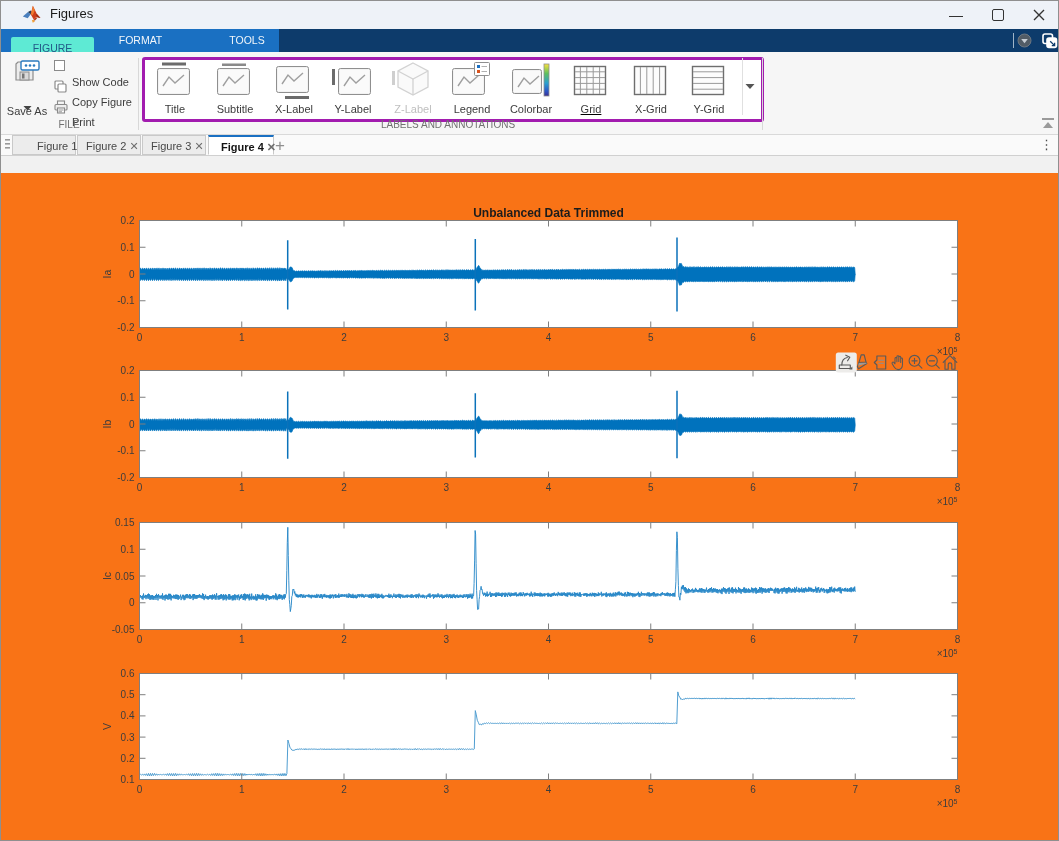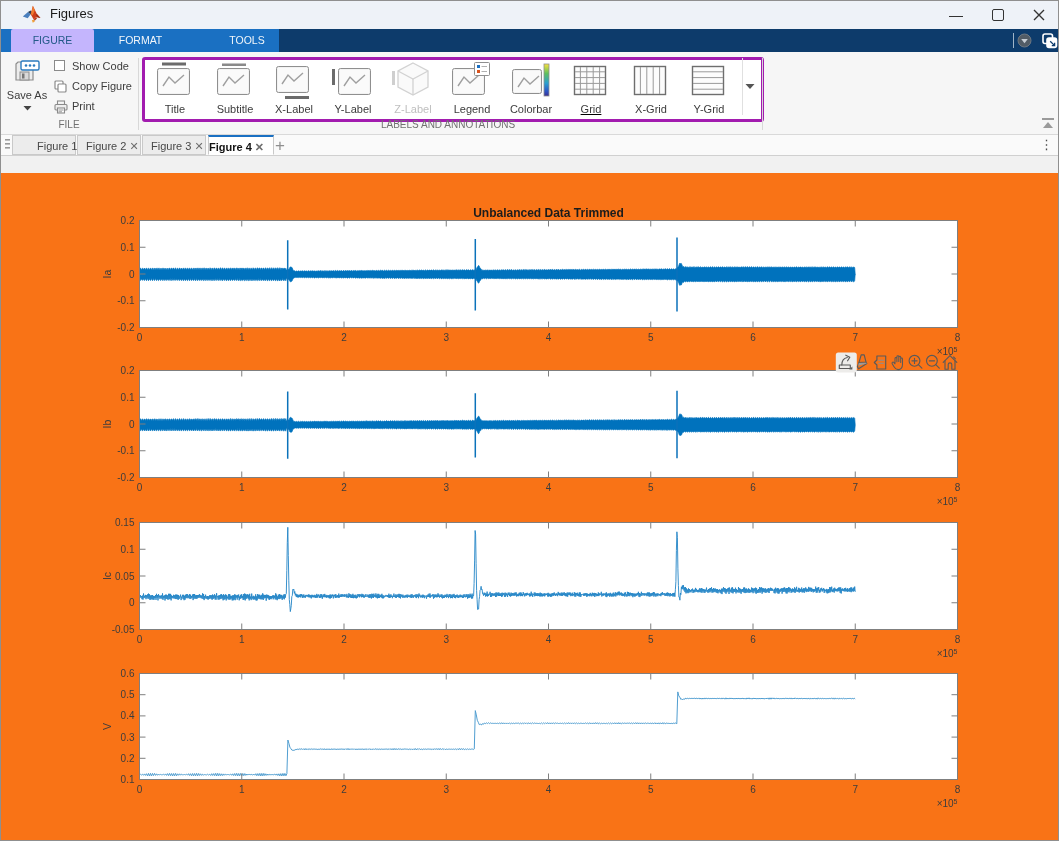--- a/index.html
+++ b/index.html
@@ -11,32 +11,32 @@
   .ticon{position:absolute;left:21px;top:4px;width:19px;height:19px;}
   .ttext{position:absolute;left:49px;top:5px;font-size:13px;color:#1b1b1b;}
   .winbtn{position:absolute;top:0;width:14px;height:28px;}
   .btn-min{left:948px;top:15px;width:14px;height:1.4px;background:#333;}
   .btn-max{left:991px;top:8px;width:10px;height:10px;border:1.4px solid #333;border-radius:2px;}
   .btn-close{left:1030px;top:6px;width:16px;height:16px;}
   
   .tabrow{position:absolute;left:0;top:28px;width:100%;height:23px;background:#0d3b6b;}
   .tabrow .lightblue{position:absolute;left:0;top:0;width:278px;height:23px;background:#1a70c2;}
   .rtab{position:absolute;top:0;height:23px;line-height:23px;text-align:center;font-size:10.5px;color:#f2f6fa;}
-  .rtab.active{background:#c4b5fd;color:#235a88;border-radius:2px 2px 0 0;}
+  .rtab.active{background:#5eead4;color:#235a88;border-radius:2px 2px 0 0;margin-top:8px;}
   
   .toolbar{position:absolute;left:0;top:51px;width:100%;height:83px;background:#f6f6f6;
     border-bottom:1px solid #d9d9d9;box-sizing:border-box;}
   .tsep{position:absolute;top:6px;height:72px;width:1px;background:#d8d8d8;}
   .seclabel{position:absolute;top:67px;font-size:10px;color:#717171;width:200px;text-align:center;}
   .gallery{position:absolute;left:141px;top:5px;width:616px;height:59px;background:#fff;
     border:3px solid #a21caf;border-radius:3px;}
   .gitem{position:absolute;top:1px;width:52px;text-align:center;}
   .gitem .glabel{font-size:11px;color:#3c3c3c;margin-top:2px;}
   .gitem.disabled .glabel{color:#bfbfbf;}
-  .smalltext{font-size:11px;color:#3c3c3c;}
+  .smalltext{font-size:11px;color:#3c3c3c;margin-top:16px;}
   
   .figtabs{position:absolute;left:0;top:134px;width:100%;height:21px;background:#fafafa;
     border-bottom:1px solid #d0d0d0;box-sizing:border-box;}
   .ftab{position:absolute;top:0px;height:20px;line-height:20px;font-size:11px;color:#484848;white-space:nowrap;
     background:#ececec;border:1px solid #c9c9c9;box-sizing:border-box;text-align:left;padding-left:8px;}
   .ftab.active{background:#fff;color:#141414;font-weight:bold;border-top:2px solid #1a70c2;border-bottom:1px solid #fff;}
   .fx{color:#6e6e6e;font-size:11px;}
   
   .figarea{position:absolute;left:0;top:172px;width:1057px;height:684px;background:#f97316;}
 </style>
@@ -243,21 +243,21 @@
 
   <div class="figtabs">
     <svg style="position:absolute;left:3px;top:3px;" width="8" height="14" viewBox="0 0 8 14">
       <rect x="1" y="1" width="5" height="1.6" fill="#9a9a9a"></rect>
         <rect x="1" y="5" width="5" height="1.6" fill="#9a9a9a"></rect>
         <rect x="1" y="9" width="5" height="1.6" fill="#9a9a9a"></rect>
     </svg>
     <div class="ftab" style="left:11px;width:64px;padding-left:24px;">Figure 1 <span class="fx">✕</span></div>
     <div class="ftab" style="left:76px;width:64px;">Figure 2 <span class="fx">✕</span></div>
     <div class="ftab" style="left:141px;width:64px;">Figure 3 <span class="fx">✕</span></div>
-    <div class="ftab active" style="left:207px;width:66px;padding-left:0;">Figure 4 <span class="fx">✕</span></div>
+    <div class="ftab active" style="left:207px;width:66px;padding-left:12px;">Figure 4 <span class="fx">✕</span></div>
     <div style="position:absolute;left:274px;top:1px;font-size:17px;font-weight:300;color:#8f8f8f;">+</div>
     <div style="position:absolute;left:1039px;top:2px;font-size:13px;color:#4a4a4a;">⋮</div>
   </div>
 
   <div class="figarea">
   <svg width="1057" height="684" viewBox="0 155 1057 684" style="position:absolute;left:0;top:0;">
 <text x="547.5" y="198.5" font-size="12" font-weight="bold" fill="#1c1c1c" text-anchor="middle" font-family="Liberation Sans">Unbalanced Data Trimmed</text>
 <rect x="138.5" y="202.5" width="818.0" height="107.0" fill="#ffffff"></rect>
 <path d="M138.5,252.4 139.0,250.9 139.5,250.1 140.0,250.5 140.5,252.2 141.0,250.9 141.5,250.2 142.0,250.5 142.5,251.8 143.0,250.8 143.5,250.0 144.0,250.6 144.5,251.7 145.0,251.0 145.5,250.2 146.0,250.3 146.5,251.8 147.0,251.4 147.5,250.2 148.0,250.4 148.5,251.4 149.0,251.3 149.5,250.3 150.0,250.3 150.5,251.5 151.0,251.7 151.5,250.2 152.0,250.1 152.5,251.4 153.0,251.7 153.5,250.4 154.0,250.0 154.5,251.0 155.0,251.8 155.5,250.4 156.0,249.9 156.5,250.7 157.0,252.1 157.5,250.6 158.0,249.9 158.5,251.0 159.0,252.2 159.5,250.8 160.0,250.1 160.5,250.8 161.0,252.3 161.5,250.6 162.0,249.9 162.5,250.5 163.0,252.1 163.5,250.8 164.0,250.1 164.5,250.6 165.0,251.9 165.5,250.9 166.0,250.2 166.5,250.5 167.0,251.7 167.6,251.2 168.1,250.0 168.6,250.2 169.1,251.4 169.6,251.3 170.1,250.2 170.6,250.1 171.1,251.3 171.6,251.3 172.1,250.1 172.6,250.1 173.1,251.1 173.6,251.6 174.1,250.2 174.6,249.9 175.1,251.2 175.6,251.7 176.1,250.4 176.6,250.1 177.1,251.2 177.6,252.0 178.1,250.3 178.6,250.0 179.1,250.8 179.6,251.9 180.1,250.5 180.6,250.0 181.1,250.9 181.6,252.1 182.1,250.5 182.6,249.9 183.1,250.5 183.6,252.1 184.1,250.7 184.6,250.1 185.1,250.4 185.6,252.1 186.1,250.9 186.6,250.1 187.1,250.4 187.6,251.8 188.1,250.9 188.6,250.1 189.1,250.4 189.6,251.6 190.1,251.2 190.6,250.1 191.1,250.4 191.6,251.6 192.1,251.4 192.6,250.2 193.1,250.1 193.6,251.2 194.1,251.4 194.6,250.3 195.1,250.0 195.6,251.2 196.1,251.4 196.6,250.2 197.1,249.9 197.6,251.1 198.1,251.8 198.6,250.3 199.1,249.9 199.6,250.9 200.1,251.9 200.6,250.4 201.1,249.9 201.6,250.8 202.1,252.0 202.6,250.3 203.1,249.8 203.6,250.6 204.1,252.3 204.6,250.6 205.1,250.0 205.6,250.4 206.1,252.2 206.6,250.6 207.1,250.1 207.6,250.5 208.1,251.8 208.6,250.8 209.1,249.8 209.6,250.3 210.1,251.9 210.6,250.9 211.1,250.0 211.6,250.3 212.1,251.8 212.6,251.2 213.1,249.9 213.6,250.0 214.1,251.3 214.6,251.3 215.1,250.3 215.6,250.1 216.1,251.2 216.6,251.3 217.1,250.3 217.6,250.2 218.1,251.1 218.6,251.7 219.1,250.1 219.6,249.8 220.1,251.1 220.6,251.9 221.1,250.1 221.6,249.9 222.1,250.9 222.6,251.9 223.1,250.2 223.6,250.0 224.1,250.9 224.7,252.0 225.2,250.6 225.7,249.9 226.2,250.5 226.7,252.2 227.2,250.7 227.7,250.1 228.2,250.4 228.7,252.2 229.2,250.6 229.7,249.9 230.2,250.3 230.7,251.8 231.2,251.0 231.7,250.1 232.2,250.1 232.7,251.8 233.2,250.9 233.7,250.1 234.2,250.3 234.7,251.5 235.2,251.2 235.7,249.9 236.2,250.0 236.7,251.5 237.2,251.3 237.7,250.3 238.2,250.1 238.7,251.4 239.2,251.4 239.7,250.1 240.2,250.0 240.7,251.1 241.2,251.5 241.7,250.1 242.2,250.0 242.7,250.8 243.2,251.8 243.7,250.4 244.2,250.0 244.7,250.7 245.2,252.0 245.7,250.3 246.2,249.8 246.7,250.7 247.2,252.1 247.7,250.4 248.2,249.9 248.7,250.4 249.2,252.2 249.7,250.7 250.2,249.9 250.7,250.4 251.2,252.1 251.7,250.8 252.2,249.8 252.7,250.3 253.2,252.0 253.7,250.9 254.2,249.9 254.7,250.3 255.2,251.8 255.7,251.0 256.2,249.8 256.7,250.0 257.2,251.3 257.7,251.0 258.2,250.0 258.7,249.9 259.2,251.4 259.7,251.2 260.2,250.0 260.7,250.0 261.2,251.2 261.7,251.4 262.2,250.0 262.7,250.0 263.2,251.1 263.7,251.6 264.2,250.2 264.7,249.8 265.2,250.8 265.7,251.9 266.2,250.2 266.7,249.9 267.2,250.6 267.7,251.8 268.2,250.4 268.7,249.7 269.2,250.7 269.7,252.1 270.2,250.4 270.7,249.7 271.2,250.6 271.7,252.1 272.2,250.5 272.7,249.8 273.2,250.5 273.7,251.8 274.2,250.6 274.7,249.8 275.2,250.3 275.7,251.8 276.2,250.6 276.7,249.7 277.2,250.3 277.7,251.6 278.2,250.9 278.7,249.8 279.2,249.9 279.7,251.4 280.2,251.2 280.7,250.1 281.2,250.0 281.8,251.2 282.3,251.1 282.8,250.2 283.3,250.1 283.8,251.0 284.3,251.3 284.8,250.2 285.3,251.7 285.8,252.1 286.3,252.0 286.8,251.8 287.3,251.5 287.8,251.1 288.3,250.8 288.8,249.5 289.3,248.9 289.8,248.9 290.3,249.2 290.8,249.3 291.3,250.1 291.8,251.3 292.3,252.5 292.8,252.7 293.3,252.7 293.8,252.8 294.3,253.4 294.8,253.3 295.3,253.0 295.8,252.9 296.3,253.5 296.8,253.0 297.3,252.8 297.8,253.0 298.3,253.4 298.8,253.1 299.3,253.0 299.8,252.9 300.3,253.2 300.8,253.1 301.3,252.8 301.8,252.9 302.3,253.2 302.8,253.3 303.3,252.9 303.8,252.8 304.3,253.1 304.8,253.3 305.3,253.0 305.8,252.9 306.3,253.2 306.8,253.5 307.3,252.8 307.8,252.7 308.3,253.2 308.8,253.2 309.3,252.9 309.8,252.8 310.3,252.9 310.8,253.3 311.3,252.9 311.8,252.7 312.3,253.0 312.8,253.3 313.3,253.0 313.8,252.9 314.3,252.9 314.8,253.5 315.3,253.0 315.8,252.9 316.3,252.8 316.8,253.6 317.3,252.8 317.8,252.8 318.3,252.9 318.8,253.2 319.3,252.8 319.8,252.6 320.3,252.7 320.8,253.4 321.3,252.9 321.8,252.7 322.3,252.9 322.8,253.2 323.3,253.2 323.8,252.6 324.3,252.7 324.8,253.3 325.3,253.2 325.8,252.8 326.3,252.7 326.8,253.2 327.3,253.2 327.8,252.7 328.3,252.8 328.8,252.9 329.3,253.2 329.8,252.8 330.3,252.6 330.8,253.1 331.3,253.1 331.8,252.9 332.3,252.6 332.8,252.7 333.3,253.4 333.8,252.7 334.3,252.4 334.8,252.7 335.3,253.3 335.8,252.7 336.3,252.4 336.8,252.8 337.3,253.2 337.8,252.7 338.3,252.7 338.8,252.8 339.4,253.1 339.9,252.8 340.4,252.6 340.9,252.8 341.4,253.3 341.9,252.8 342.4,252.6 342.9,252.5 343.4,253.3 343.9,252.8 344.4,252.7 344.9,252.5 345.4,253.1 345.9,252.8 346.4,252.6 346.9,252.7 347.4,252.8 347.9,252.9 348.4,252.7 348.9,252.5 349.4,253.0 349.9,253.0 350.4,252.5 350.9,252.5 351.4,253.0 351.9,253.2 352.4,252.6 352.9,252.5 353.4,252.7 353.9,253.0 354.4,252.5 354.9,252.5 355.4,252.9 355.9,253.2 356.4,252.8 356.9,252.5 357.4,252.7 357.9,253.0 358.4,252.7 358.9,252.4 359.4,252.6 359.9,253.1 360.4,252.5 360.9,252.4 361.4,252.6 361.9,253.1 362.4,252.9 362.9,252.6 363.4,252.6 363.9,253.1 364.4,252.9 364.9,252.5 365.4,252.5 365.9,253.0 366.4,252.8 366.9,252.3 367.4,252.6 367.9,252.8 368.4,252.7 368.9,252.4 369.4,252.4 369.9,252.7 370.4,252.8 370.9,252.4 371.4,252.3 371.9,252.6 372.4,252.7 372.9,252.5 373.4,252.6 373.9,252.8 374.4,253.0 374.9,252.5 375.4,252.4 375.9,252.5 376.4,253.1 376.9,252.5 377.4,252.2 377.9,252.7 378.4,253.0 378.9,252.5 379.4,252.2 379.9,252.4 380.4,253.1 380.9,252.3 381.4,252.3 381.9,252.6 382.4,253.1 382.9,252.6 383.4,252.2 383.9,252.6 384.4,253.0 384.9,252.4 385.4,252.2 385.9,252.5 386.4,253.0 386.9,252.5 387.4,252.2 387.9,252.5 388.4,252.8 388.9,252.8 389.4,252.2 389.9,252.5 390.4,252.9 390.9,252.6 391.4,252.1 391.9,252.5 392.4,252.8 392.9,252.8 393.4,252.2 393.9,252.3 394.4,252.7 394.9,252.8 395.4,252.2 395.9,252.3 396.5,252.6 397.0,252.8 397.5,252.3 398.0,252.2 398.5,252.4 399.0,252.9 399.5,252.3 400.0,252.3 400.5,252.3 401.0,252.9 401.5,252.2 402.0,252.1 402.5,252.5 403.0,252.7 403.5,252.4 404.0,252.1 404.5,252.2 405.0,253.0 405.5,252.5 406.0,252.2 406.5,252.3 407.0,252.8 407.5,252.5 408.0,252.2 408.5,252.1 409.0,252.7 409.5,252.5 410.0,252.2 410.5,252.3 411.0,252.7 411.5,252.3 412.0,252.0 412.5,252.3 413.0,252.6 413.5,252.5 414.0,252.1 414.5,252.2 415.0,252.7 415.5,252.4 416.0,252.3 416.5,252.1 417.0,252.4 417.5,252.5 418.0,252.2 418.5,252.0 419.0,252.2 419.5,252.6 420.0,252.0 420.5,252.0 421.0,252.4 421.5,252.5 422.0,252.1 422.5,252.2 423.0,252.3 423.5,252.8 424.0,252.2 424.5,251.9 425.0,252.3 425.5,252.7 426.0,252.3 426.5,252.0 427.0,252.0 427.5,252.6 428.0,252.3 428.5,252.1 429.0,252.1 429.5,252.6 430.0,252.1 430.5,252.1 431.0,251.9 431.5,252.7 432.0,252.2 432.5,251.8 433.0,252.2 433.5,252.5 434.0,252.3 434.5,252.0 435.0,252.2 435.5,252.3 436.0,252.4 436.5,252.1 437.0,252.1 437.5,252.4 438.0,252.5 438.5,251.9 439.0,252.1 439.5,252.5 440.0,252.3 440.5,252.0 441.0,251.8 441.5,252.2 442.0,252.4 442.5,251.9 443.0,252.1 443.5,252.3 444.0,252.7 444.5,251.9 445.0,251.8 445.5,252.0 446.0,252.4 446.5,252.0 447.0,251.7 447.5,251.9 448.0,252.6 448.5,252.0 449.0,251.7 449.5,252.0 450.0,252.6 450.5,252.1 451.0,252.0 451.5,252.1 452.0,252.5 452.5,252.0 453.0,252.0 453.6,252.0 454.1,252.5 454.6,252.1 455.1,251.7 455.6,251.9 456.1,252.2 456.6,252.2 457.1,251.8 457.6,251.9 458.1,252.4 458.6,252.1 459.1,251.8 459.6,251.9 460.1,252.2 460.6,252.3 461.1,252.0 461.6,251.7 462.1,252.0 462.6,252.3 463.1,252.0 463.6,251.8 464.1,252.2 464.6,252.5 465.1,252.0 465.6,251.6 466.1,251.9 466.6,252.3 467.1,251.7 467.6,251.9 468.1,252.1 468.6,252.6 469.1,252.1 469.6,251.7 470.1,252.0 470.6,252.4 471.1,251.8 471.6,251.8 472.1,252.0 472.6,252.2 473.1,252.3 473.6,251.9 474.1,252.3 474.6,252.6 475.1,252.0 475.6,250.3 476.1,249.2 476.6,249.0 477.1,248.1 477.6,247.4 478.1,248.0 478.6,249.2 479.1,249.9 479.6,250.5 480.1,251.1 480.6,252.1 481.1,252.4 481.6,252.1 482.1,251.8 482.6,252.5 483.1,252.6 483.6,252.1 484.1,251.9 484.6,252.2 485.1,252.5 485.6,252.0 486.1,251.9 486.6,252.1 487.1,252.5 487.6,252.2 488.1,252.0 488.6,252.0 489.1,252.6 489.6,252.0 490.1,252.0 490.6,252.0 491.1,252.5 491.6,252.2 492.1,251.7 492.6,252.1 493.1,252.6 493.6,252.0 494.1,251.7 494.6,251.9 495.1,252.5 495.6,252.3 496.1,251.8 496.6,251.9 497.1,252.3 497.6,252.3 498.1,251.9 498.6,251.9 499.1,252.3 499.6,252.4 500.1,251.7 500.6,252.0 501.1,252.2 501.6,252.1 502.1,251.8 502.6,251.8 503.1,252.3 503.6,252.3 504.1,251.7 504.6,251.8 505.1,252.2 505.6,252.4 506.1,251.7 506.6,251.6 507.1,252.0 507.6,252.2 508.1,251.9 508.6,251.6 509.1,252.0 509.6,252.2 510.1,251.8 510.6,251.6 511.2,251.9 511.7,252.4 512.2,251.9 512.7,251.9 513.2,252.0 513.7,252.4 514.2,252.1 514.7,251.8 515.2,251.9 515.7,252.4 516.2,252.1 516.7,251.8 517.2,251.8 517.7,252.3 518.2,252.0 518.7,251.6 519.2,251.7 519.7,252.4 520.2,251.9 520.7,251.7 521.2,251.7 521.7,252.4 522.2,252.1 522.7,251.5 523.2,251.6 523.7,252.2 524.2,252.2 524.7,251.5 525.2,251.7 525.7,251.9 526.2,252.3 526.7,251.7 527.2,251.8 527.7,252.2 528.2,252.2 528.7,251.6 529.2,251.7 529.7,252.1 530.2,252.2 530.7,251.6 531.2,251.5 531.7,252.0 532.2,252.2 532.7,251.7 533.2,251.6 533.7,251.8 534.2,252.5 534.7,251.9 535.2,251.6 535.7,251.7 536.2,252.3 536.7,251.8 537.2,251.5 537.7,251.7 538.2,252.4 538.7,251.7 539.2,251.5 539.7,251.8 540.2,252.2 540.7,251.9 541.2,251.8 541.7,251.6 542.2,252.2 542.7,251.9 543.2,251.5 543.7,251.5 544.2,252.1 544.7,252.0 545.2,251.8 545.7,251.8 546.2,251.9 546.7,252.1 547.2,251.6 547.7,251.7 548.2,251.8 548.7,252.1 549.2,251.5 549.7,251.6 550.2,251.8 550.7,252.1 551.2,251.4 551.7,251.5 552.2,251.9 552.7,252.1 553.2,251.7 553.7,251.4 554.2,251.9 554.7,252.3 555.2,251.5 555.7,251.6 556.2,251.6 556.7,252.3 557.2,251.6 557.7,251.6 558.2,251.7 558.7,252.2 559.2,251.7 559.7,251.6 560.2,251.7 560.7,252.0 561.2,251.6 561.7,251.3 562.2,251.6 562.7,252.0 563.2,251.8 563.7,251.5 564.2,251.4 564.7,252.0 565.2,251.9 565.7,251.3 566.2,251.6 566.7,251.8 567.2,251.9 567.7,251.3 568.3,251.4 568.8,251.7 569.3,251.8 569.8,251.3 570.3,251.4 570.8,251.7 571.3,251.9 571.8,251.3 572.3,251.4 572.8,251.6 573.3,252.1 573.8,251.5 574.3,251.2 574.8,251.8 575.3,252.0 575.8,251.5 576.3,251.5 576.8,251.8 577.3,252.0 577.8,251.6 578.3,251.2 578.8,251.6 579.3,252.2 579.8,251.7 580.3,251.4 580.8,251.4 581.3,251.9 581.8,251.6 582.3,251.3 582.8,251.4 583.3,251.9 583.8,251.8 584.3,251.2 584.8,251.3 585.3,251.9 585.8,251.7 586.3,251.3 586.8,251.4 587.3,251.9 587.8,251.8 588.3,251.2 588.8,251.2 589.3,251.7 589.8,251.8 590.3,251.3 590.8,251.4 591.3,251.6 591.8,251.8 592.3,251.4 592.8,251.2 593.3,251.6 593.8,251.8 594.3,251.5 594.8,251.3 595.3,251.5 595.8,251.9 596.3,251.4 596.8,251.3 597.3,251.6 597.8,251.9 598.3,251.4 598.8,251.1 599.3,251.4 599.8,252.0 600.3,251.5 600.8,251.3 601.3,251.4 601.8,251.8 602.3,251.3 602.8,251.3 603.3,251.5 603.8,251.7 604.3,251.4 604.8,251.1 605.3,251.5 605.8,251.8 606.3,251.6 606.8,251.2 607.3,251.3 607.8,251.6 608.3,251.6 608.8,251.1 609.3,251.3 609.8,251.7 610.3,251.4 610.8,251.3 611.3,251.3 611.8,251.5 612.3,251.5 612.8,251.0 613.3,251.1 613.8,251.6 614.3,251.7 614.8,251.1 615.3,251.3 615.8,251.4 616.3,251.5 616.8,251.0 617.3,251.0 617.8,251.4 618.3,251.7 618.8,251.1 619.3,251.1 619.8,251.4 620.3,251.9 620.8,251.4 621.3,251.0 621.8,251.5 622.3,251.7 622.8,251.3 623.3,251.2 623.8,251.3 624.3,251.7 624.8,251.1 625.4,251.2 625.9,251.3 626.4,251.7 626.9,251.3 627.4,251.2 627.9,251.3 628.4,251.8 628.9,251.3 629.4,250.9 629.9,251.3 630.4,251.5 630.9,251.4 631.4,251.1 631.9,251.2 632.4,251.4 632.9,251.6 633.4,251.0 633.9,251.1 634.4,251.3 634.9,251.6 635.4,251.2 635.9,250.9 636.4,251.5 636.9,251.5 637.4,251.2 637.9,251.1 638.4,251.5 638.9,251.5 639.4,251.2 639.9,251.1 640.4,251.3 640.9,251.6 641.4,251.3 641.9,250.8 642.4,251.1 642.9,251.5 643.4,251.0 643.9,251.0 644.4,251.1 644.9,251.5 645.4,251.1 645.9,250.8 646.4,251.0 646.9,251.6 647.4,251.0 647.9,250.8 648.4,251.2 648.9,251.6 649.4,251.3 649.9,250.9 650.4,251.0 650.9,251.6 651.4,251.2 651.9,251.0 652.4,251.1 652.9,251.5 653.4,251.2 653.9,250.9 654.4,251.0 654.9,251.3 655.4,251.2 655.9,250.9 656.4,251.1 656.9,251.5 657.4,251.4 657.9,251.1 658.4,250.9 658.9,251.1 659.4,251.3 659.9,251.0 660.4,250.8 660.9,251.1 661.4,251.4 661.9,250.9 662.4,251.0 662.9,251.3 663.4,251.3 663.9,250.8 664.4,250.8 664.9,251.1 665.4,251.4 665.9,251.1 666.4,250.7 666.9,250.9 667.4,251.6 667.9,251.0 668.4,250.7 668.9,250.8 669.4,251.5 669.9,251.2 670.4,250.7 670.9,250.9 671.4,251.5 671.9,251.1 672.4,251.0 672.9,250.8 673.4,251.4 673.9,251.3 674.4,250.9 674.9,250.7 675.4,251.2 675.9,250.4 676.4,249.5 676.9,249.2 677.4,248.4 677.9,247.3 678.4,245.9 678.9,245.0 679.4,245.6 679.9,245.8 680.4,245.5 680.9,246.8 681.4,248.0 681.9,248.9 682.4,248.6 683.0,248.7 683.5,249.2 684.0,249.6 684.5,248.8 685.0,248.6 685.5,249.1 686.0,249.7 686.5,249.0 687.0,248.7 687.5,249.3 688.0,249.9 688.5,249.1 689.0,248.6 689.5,249.1 690.0,249.9 690.5,249.1 691.0,248.7 691.5,249.0 692.0,249.7 692.5,249.1 693.0,248.5 693.5,249.2 694.0,249.7 694.5,249.2 695.0,248.8 695.5,248.9 696.0,249.5 696.5,249.3 697.0,248.6 697.5,248.9 698.0,249.6 698.5,249.5 699.0,248.9 699.5,248.7 700.0,249.7 700.5,249.5 701.0,248.9 701.5,249.0 702.0,249.6 702.5,249.6 703.0,248.9 703.5,248.9 704.0,249.3 704.5,249.6 705.0,248.8 705.5,248.9 706.0,249.4 706.5,249.7 707.0,249.0 707.5,248.8 708.0,249.4 708.5,249.8 709.0,249.0 709.5,248.8 710.0,249.1 710.5,250.0 711.0,249.2 711.5,248.6 712.0,249.2 712.5,250.1 713.0,249.2 713.5,248.9 714.0,248.9 714.5,249.9 715.0,249.3 715.5,248.9 716.0,248.9 716.5,249.7 717.0,249.1 717.5,248.8 718.0,249.0 718.5,249.7 719.0,249.3 719.5,248.8 720.0,249.0 720.5,249.6 721.0,249.2 721.5,248.8 722.0,248.9 722.5,249.7 723.0,249.3 723.5,249.0 724.0,249.0 724.5,249.5 725.0,249.4 725.5,248.9 726.0,248.6 726.5,249.2 727.0,249.7 727.5,248.9 728.0,248.8 728.5,249.2 729.0,249.6 729.5,248.9 730.0,248.7 730.5,249.2 731.0,249.7 731.5,248.9 732.0,248.8 732.5,249.3 733.0,249.9 733.5,249.0 734.0,248.6 734.5,249.1 735.0,249.9 735.5,249.0 736.0,248.7 736.5,248.9 737.0,249.8 737.5,249.1 738.0,248.9 738.5,249.0 739.0,250.0 739.5,249.3 740.1,248.9 740.6,248.8 741.1,249.6 741.6,249.3 742.1,248.6 742.6,249.0 743.1,249.5 743.6,249.4 744.1,248.7 744.6,248.8 745.1,249.4 745.6,249.3 746.1,248.8 746.6,248.7 747.1,249.5 747.6,249.5 748.1,248.9 748.6,248.7 749.1,249.5 749.6,249.6 750.1,248.8 750.6,248.7 751.1,249.4 751.6,249.7 752.1,248.9 752.6,248.9 753.1,249.1 753.6,249.9 754.1,249.2 754.6,248.7 755.1,249.3 755.6,249.9 756.1,249.1 756.6,248.6 757.1,249.2 757.6,249.9 758.1,249.3 758.6,248.8 759.1,249.0 759.6,250.0 760.1,249.3 760.6,248.7 761.1,249.0 761.6,249.9 762.1,249.4 762.6,249.0 763.1,248.9 763.6,249.7 764.1,249.5 764.6,249.0 765.1,248.8 765.6,249.5 766.1,249.5 766.6,248.9 767.1,248.7 767.6,249.6 768.1,249.6 768.6,248.9 769.1,248.8 769.6,249.5 770.1,249.5 770.6,248.8 771.1,248.9 771.6,249.5 772.1,249.5 772.6,248.9 773.1,248.9 773.6,249.2 774.1,249.9 774.6,249.1 775.1,248.7 775.6,249.2 776.1,249.8 776.6,249.1 777.1,248.8 777.6,249.2 778.1,249.9 778.6,248.9 779.1,248.9 779.6,249.0 780.1,250.0 780.6,249.2 781.1,248.9 781.6,248.9 782.1,249.8 782.6,249.3 783.1,248.7 783.6,249.0 784.1,249.7 784.6,249.4 785.1,248.8 785.6,248.9 786.1,249.8 786.6,249.5 787.1,248.8 787.6,249.0 788.1,249.7 788.6,249.6 789.1,249.0 789.6,248.9 790.1,249.5 790.6,249.4 791.1,249.0 791.6,249.0 792.1,249.6 792.6,249.8 793.1,249.0 793.6,249.0 794.1,249.3 794.6,249.7 795.1,248.9 795.6,248.7 796.1,249.2 796.6,249.9 797.2,249.2 797.7,248.9 798.2,249.1 798.7,249.8 799.2,249.1 799.7,248.9 800.2,249.1 800.7,250.1 801.2,249.3 801.7,249.0 802.2,249.3 802.7,249.8 803.2,249.2 803.7,248.9 804.2,248.9 804.7,249.8 805.2,249.4 805.7,248.8 806.2,249.0 806.7,249.7 807.2,249.2 807.7,249.0 808.2,248.8 808.7,249.8 809.2,249.6 809.7,248.9 810.2,248.8 810.7,249.7 811.2,249.7 811.7,248.8 812.2,248.9 812.7,249.4 813.2,249.5 813.7,248.8 814.2,248.9 814.7,249.3 815.2,249.7 815.7,249.0 816.2,249.0 816.7,249.2 817.2,249.7 817.7,249.1 818.2,249.0 818.7,249.4 819.2,249.9 819.7,249.0 820.2,248.7 820.7,249.3 821.2,250.0 821.7,249.3 822.2,248.7 822.7,249.3 823.2,249.9 823.7,249.1 824.2,248.9 824.7,249.2 825.2,250.1 825.7,249.4 826.2,248.7 826.7,248.9 827.2,249.8 827.7,249.4 828.2,248.7 828.7,249.0 829.2,249.6 829.7,249.4 830.2,248.8 830.7,249.1 831.2,249.8 831.7,249.6 832.2,248.8 832.7,248.9 833.2,249.7 833.7,249.4 834.2,248.9 834.7,249.0 835.2,249.7 835.7,249.8 836.2,248.9 836.7,248.9 837.2,249.3 837.7,249.6 838.2,249.0 838.7,248.9 839.2,249.3 839.7,249.7 840.2,249.1 840.7,248.8 841.2,249.2 841.7,249.9 842.2,249.1 842.7,248.9 843.2,249.3 843.7,250.1 844.2,249.3 844.7,248.7 845.2,249.1 845.7,250.0 846.2,249.1 846.7,248.7 847.2,249.2 847.7,250.0 848.2,249.3 848.7,248.7 849.2,248.9 849.7,249.7 850.2,249.4 850.7,248.8 851.2,249.2 851.7,249.8 852.2,249.3 852.7,249.0 853.2,249.1 853.7,249.7 854.2,256.4 L854.2,256.1 853.7,262.6 853.2,263.5 852.7,263.8 852.2,263.6 851.7,262.6 851.2,263.3 850.7,263.9 850.2,263.4 849.7,262.6 849.2,263.2 848.7,263.7 848.2,263.5 847.7,262.9 847.2,263.0 846.7,263.7 846.2,263.8 845.7,262.9 845.2,263.1 844.7,263.8 844.2,263.8 843.7,263.0 843.2,263.1 842.7,263.5 842.2,263.8 841.7,263.2 841.2,262.9 840.7,263.5 840.2,263.6 839.7,263.3 839.2,263.0 838.7,263.5 838.2,263.9 837.7,263.4 837.2,262.8 836.7,263.3 836.2,263.9 835.7,263.5 835.2,262.7 834.7,263.5 834.2,263.9 833.7,263.6 833.2,262.4 832.7,263.5 832.2,263.8 831.7,263.6 831.2,262.8 830.7,263.5 830.2,263.8 829.7,263.4 829.2,262.8 828.7,263.4 828.2,263.6 827.7,263.4 827.2,262.8 826.7,263.4 826.2,263.9 825.7,263.5 825.2,262.9 824.7,263.3 824.2,263.8 823.7,263.5 823.2,262.8 822.7,263.0 822.2,263.8 821.7,263.6 821.2,263.2 820.7,263.0 820.2,263.8 819.7,263.9 819.2,263.2 818.7,262.8 818.2,263.8 817.7,263.6 817.2,263.4 816.7,262.7 816.2,263.6 815.7,263.6 815.2,263.2 814.7,262.9 814.2,263.4 813.7,263.7 813.2,263.3 812.7,262.7 812.2,263.4 811.7,263.7 811.2,263.5 810.7,262.7 810.2,263.4 809.7,263.9 809.2,263.6 808.7,262.6 808.2,263.5 807.7,263.9 807.2,263.5 806.7,262.8 806.2,263.3 805.7,263.8 805.2,263.8 804.7,263.0 804.2,263.2 803.7,263.6 803.2,263.7 802.7,263.0 802.2,263.0 801.7,263.6 801.2,263.5 800.7,262.9 800.2,263.1 799.7,263.7 799.2,263.8 798.7,263.2 798.2,262.9 797.7,263.6 797.2,263.6 796.6,263.1 796.1,263.1 795.6,263.8 795.1,263.8 794.6,263.2 794.1,262.8 793.6,263.5 793.1,263.8 792.6,263.3 792.1,262.9 791.6,263.7 791.1,263.7 790.6,263.4 790.1,262.6 789.6,263.5 789.1,263.8 788.6,263.4 788.1,262.5 787.6,263.5 787.1,263.8 786.6,263.4 786.1,262.9 785.6,263.3 785.1,263.6 784.6,263.7 784.1,262.7 783.6,263.4 783.1,263.9 782.6,263.7 782.1,262.8 781.6,263.2 781.1,263.6 780.6,263.7 780.1,263.1 779.6,263.2 779.1,263.6 778.6,263.6 778.1,262.9 777.6,263.2 777.1,263.8 776.6,263.8 776.1,263.0 775.6,263.0 775.1,263.7 774.6,263.8 774.1,263.3 773.6,262.9 773.1,263.7 772.6,263.8 772.1,263.3 771.6,262.7 771.1,263.8 770.6,263.7 770.1,263.3 769.6,262.6 769.1,263.4 768.6,263.8 768.1,263.4 767.6,262.5 767.1,263.6 766.6,263.8 766.1,263.4 765.6,262.7 765.1,263.3 764.6,264.0 764.1,263.5 763.6,262.7 763.1,263.2 762.6,263.6 762.1,263.5 761.6,262.9 761.1,263.5 760.6,263.7 760.1,263.5 759.6,262.9 759.1,263.3 758.6,263.7 758.1,263.8 757.6,262.9 757.1,263.0 756.6,263.8 756.1,263.8 755.6,262.9 755.1,263.1 754.6,263.8 754.1,263.9 753.6,263.2 753.1,263.1 752.6,263.8 752.1,263.7 751.6,263.4 751.1,262.8 750.6,263.6 750.1,263.7 749.6,263.2 749.1,263.0 748.6,263.6 748.1,264.0 747.6,263.5 747.1,262.8 746.6,263.7 746.1,263.7 745.6,263.5 745.1,262.8 744.6,263.5 744.1,264.0 743.6,263.3 743.1,262.8 742.6,263.4 742.1,263.9 741.6,263.7 741.1,262.6 740.6,263.3 740.1,263.8 739.5,263.5 739.0,262.7 738.5,263.4 738.0,263.6 737.5,263.6 737.0,262.8 736.5,263.1 736.0,263.9 735.5,263.6 735.0,263.2 734.5,263.3 734.0,263.7 733.5,263.9 733.0,263.2 732.5,263.0 732.0,263.7 731.5,263.7 731.0,263.2 730.5,263.1 730.0,263.7 729.5,263.7 729.0,263.2 728.5,262.8 728.0,263.8 727.5,263.7 727.0,263.5 726.5,262.7 726.0,263.7 725.5,263.8 725.0,263.6 724.5,262.8 724.0,263.6 723.5,264.0 723.0,263.5 722.5,262.7 722.0,263.6 721.5,263.8 721.0,263.6 720.5,262.7 720.0,263.3 719.5,263.8 719.0,263.6 718.5,262.8 718.0,263.2 717.5,263.7 717.0,263.5 716.5,262.8 716.0,263.2 715.5,264.0 715.0,263.5 714.5,262.8 714.0,263.2 713.5,263.8 713.0,263.9 712.5,263.1 712.0,263.2 711.5,263.8 711.0,263.9 710.5,263.1 710.0,263.1 709.5,263.7 709.0,263.9 708.5,263.2 708.0,262.8 707.5,263.8 707.0,263.9 706.5,263.2 706.0,262.9 705.5,263.5 705.0,263.9 704.5,263.4 704.0,263.0 703.5,263.6 703.0,263.9 702.5,263.6 702.0,262.9 701.5,263.5 701.0,263.7 700.5,263.4 700.0,262.7 699.5,263.5 699.0,264.0 698.5,263.6 698.0,262.7 697.5,263.4 697.0,264.0 696.5,263.5 696.0,263.0 695.5,263.3 695.0,263.8 694.5,263.8 694.0,263.0 693.5,263.2 693.0,263.7 692.5,263.8 692.0,262.9 691.5,263.2 691.0,263.9 690.5,263.6 690.0,263.0 689.5,263.0 689.0,263.7 688.5,263.7 688.0,263.3 687.5,262.9 687.0,263.9 686.5,263.9 686.0,263.1 685.5,263.0 685.0,263.8 684.5,263.8 684.0,263.5 683.5,262.9 683.0,263.9 682.4,264.4 681.9,264.3 681.4,264.1 680.9,265.6 680.4,266.9 679.9,267.0 679.4,266.8 678.9,267.4 678.4,266.9 677.9,265.4 677.4,263.9 676.9,263.3 676.4,263.0 675.9,262.5 675.4,261.5 674.9,261.8 674.4,261.8 673.9,261.8 673.4,261.3 672.9,261.6 672.4,261.8 671.9,261.8 671.4,261.1 670.9,261.6 670.4,261.8 669.9,261.8 669.4,261.4 668.9,261.5 668.4,261.7 667.9,261.6 667.4,261.3 666.9,261.5 666.4,261.9 665.9,261.8 665.4,261.2 664.9,261.3 664.4,261.5 663.9,261.6 663.4,261.3 662.9,261.1 662.4,261.7 661.9,261.8 661.4,261.4 660.9,261.0 660.4,261.7 659.9,261.7 659.4,261.6 658.9,261.2 658.4,261.6 657.9,261.7 657.4,261.6 656.9,261.1 656.4,261.6 655.9,261.9 655.4,261.4 654.9,261.1 654.4,261.4 653.9,261.6 653.4,261.4 652.9,261.1 652.4,261.3 651.9,261.7 651.4,261.5 650.9,261.1 650.4,261.5 649.9,261.8 649.4,261.4 648.9,261.0 648.4,261.3 647.9,261.7 647.4,261.6 646.9,261.1 646.4,261.2 645.9,261.4 645.4,261.7 644.9,261.1 644.4,261.3 643.9,261.7 643.4,261.6 642.9,261.4 642.4,261.0 641.9,261.7 641.4,261.7 640.9,261.3 640.4,260.9 639.9,261.4 639.4,261.5 638.9,261.1 638.4,261.2 637.9,261.4 637.4,261.5 636.9,261.3 636.4,261.0 635.9,261.5 635.4,261.5 634.9,261.3 634.4,260.7 633.9,261.4 633.4,261.5 632.9,261.2 632.4,260.8 631.9,261.5 631.4,261.7 630.9,261.3 630.4,261.0 629.9,261.2 629.4,261.6 628.9,261.5 628.4,260.8 627.9,261.4 627.4,261.5 626.9,261.6 626.4,261.1 625.9,261.3 625.4,261.6 624.8,261.5 624.3,261.0 623.8,261.0 623.3,261.3 622.8,261.5 622.3,261.2 621.8,261.1 621.3,261.5 620.8,261.5 620.3,261.2 619.8,260.9 619.3,261.3 618.8,261.6 618.3,261.1 617.8,260.9 617.3,261.2 616.8,261.3 616.3,261.0 615.8,261.0 615.3,261.2 614.8,261.5 614.3,261.3 613.8,260.9 613.3,261.2 612.8,261.5 612.3,261.2 611.8,260.6 611.3,261.4 610.8,261.5 610.3,261.4 609.8,260.8 609.3,261.1 608.8,261.4 608.3,261.2 607.8,260.9 607.3,261.2 606.8,261.4 606.3,261.2 605.8,260.7 605.3,261.1 604.8,261.4 604.3,261.3 603.8,261.0 603.3,261.1 602.8,261.5 602.3,261.2 601.8,260.8 601.3,261.0 600.8,261.4 600.3,261.5 599.8,260.9 599.3,261.1 598.8,261.4 598.3,261.3 597.8,260.9 597.3,260.7 596.8,261.4 596.3,261.4 595.8,261.1 595.3,260.7 594.8,261.1 594.3,261.4 593.8,260.9 593.3,260.7 592.8,261.2 592.3,261.4 591.8,261.1 591.3,260.8 590.8,261.1 590.3,261.3 589.8,261.2 589.3,260.6 588.8,261.0 588.3,261.1 587.8,261.3 587.3,260.5 586.8,261.1 586.3,261.2 585.8,261.2 585.3,260.7 584.8,261.1 584.3,261.4 583.8,261.1 583.3,260.9 582.8,260.9 582.3,261.2 581.8,261.3 581.3,260.9 580.8,261.0 580.3,261.2 579.8,261.3 579.3,260.6 578.8,260.7 578.3,261.1 577.8,261.2 577.3,260.9 576.8,260.6 576.3,261.1 575.8,261.1 575.3,260.9 574.8,260.6 574.3,261.2 573.8,261.4 573.3,260.9 572.8,260.5 572.3,261.0 571.8,261.2 571.3,261.1 570.8,260.7 570.3,261.2 569.8,261.2 569.3,261.0 568.8,260.4 568.3,261.1 567.7,261.3 567.2,261.0 566.7,260.5 566.2,260.8 565.7,261.1 565.2,261.0 564.7,260.5 564.2,260.7 563.7,261.3 563.2,261.1 562.7,260.5 562.2,260.7 561.7,261.0 561.2,261.2 560.7,260.7 560.2,260.8 559.7,261.3 559.2,261.2 558.7,260.5 558.2,260.7 557.7,261.2 557.2,261.0 556.7,260.8 556.2,260.8 555.7,261.1 555.2,261.1 554.7,260.9 554.2,260.5 553.7,261.0 553.2,261.1 552.7,260.8 552.2,260.4 551.7,261.0 551.2,261.3 550.7,260.7 550.2,260.6 549.7,261.0 549.2,261.2 548.7,260.7 548.2,260.3 547.7,260.7 547.2,261.1 546.7,260.9 546.2,260.4 545.7,260.9 545.2,261.2 544.7,261.0 544.2,260.2 543.7,260.8 543.2,261.2 542.7,260.7 542.2,260.4 541.7,260.6 541.2,261.2 540.7,260.8 540.2,260.4 539.7,260.6 539.2,261.2 538.7,261.0 538.2,260.6 537.7,260.8 537.2,260.9 536.7,261.0 536.2,260.4 535.7,260.4 535.2,260.8 534.7,261.0 534.2,260.4 533.7,260.5 533.2,260.7 532.7,261.0 532.2,260.6 531.7,260.4 531.2,260.9 530.7,260.9 530.2,260.5 529.7,260.2 529.2,260.8 528.7,260.8 528.2,260.8 527.7,260.2 527.2,260.7 526.7,260.9 526.2,260.6 525.7,260.2 525.2,260.7 524.7,260.9 524.2,260.5 523.7,260.2 523.2,260.8 522.7,261.0 522.2,260.6 521.7,260.3 521.2,260.7 520.7,260.8 520.2,260.7 519.7,260.4 519.2,260.7 518.7,260.8 518.2,260.9 517.7,260.3 517.2,260.6 516.7,260.9 516.2,260.8 515.7,260.5 515.2,260.5 514.7,260.9 514.2,260.8 513.7,260.5 513.2,260.3 512.7,260.8 512.2,260.8 511.7,260.5 511.2,260.3 510.6,260.8 510.1,261.0 509.6,260.6 509.1,260.3 508.6,260.7 508.1,260.7 507.6,260.5 507.1,260.2 506.6,260.6 506.1,261.0 505.6,260.7 505.1,260.3 504.6,260.8 504.1,260.9 503.6,260.7 503.1,260.2 502.6,260.7 502.1,260.9 501.6,260.7 501.1,260.0 500.6,260.7 500.1,260.7 499.6,260.6 499.1,260.2 498.6,260.6 498.1,260.8 497.6,260.6 497.1,260.0 496.6,260.3 496.1,260.8 495.6,260.7 495.1,260.2 494.6,260.4 494.1,260.7 493.6,260.7 493.1,260.2 492.6,260.1 492.1,260.9 491.6,260.5 491.1,260.1 490.6,260.1 490.1,260.7 489.6,260.6 489.1,260.4 488.6,260.3 488.1,260.7 487.6,260.8 487.1,260.2 486.6,260.0 486.1,260.5 485.6,260.8 485.1,260.5 484.6,260.1 484.1,260.4 483.6,260.7 483.1,260.3 482.6,260.1 482.1,260.4 481.6,260.9 481.1,260.7 480.6,260.4 480.1,261.2 479.6,262.2 479.1,262.6 478.6,263.4 478.1,264.5 477.6,265.2 477.1,264.8 476.6,263.7 476.1,263.3 475.6,262.4 475.1,261.0 474.6,260.3 474.1,260.4 473.6,260.4 473.1,260.6 472.6,260.3 472.1,260.4 471.6,261.0 471.1,260.9 470.6,260.2 470.1,260.6 469.6,260.7 469.1,260.7 468.6,260.4 468.1,260.4 467.6,261.0 467.1,260.8 466.6,260.3 466.1,260.4 465.6,260.6 465.1,260.9 464.6,260.4 464.1,260.4 463.6,260.9 463.1,260.6 462.6,260.6 462.1,260.2 461.6,260.6 461.1,260.8 460.6,260.4 460.1,260.0 459.6,260.5 459.1,260.8 458.6,260.5 458.1,260.2 457.6,260.6 457.1,260.9 456.6,260.5 456.1,260.1 455.6,260.4 455.1,260.9 454.6,260.6 454.1,260.1 453.6,260.3 453.0,260.6 452.5,260.6 452.0,260.2 451.5,260.6 451.0,260.7 450.5,260.7 450.0,260.4 449.5,260.3 449.0,260.6 448.5,260.8 448.0,260.4 447.5,260.2 447.0,260.8 446.5,260.7 446.0,260.3 445.5,260.2 445.0,260.8 444.5,260.6 444.0,260.3 443.5,260.2 443.0,260.8 442.5,260.8 442.0,260.3 441.5,260.1 441.0,260.7 440.5,260.9 440.0,260.4 439.5,259.9 439.0,260.4 438.5,260.7 438.0,260.3 437.5,259.9 437.0,260.4 436.5,260.5 436.0,260.4 435.5,259.8 435.0,260.6 434.5,260.5 434.0,260.3 433.5,260.1 433.0,260.5 432.5,260.7 432.0,260.3 431.5,260.0 431.0,260.4 430.5,260.6 430.0,260.7 429.5,260.1 429.0,260.3 428.5,260.4 428.0,260.7 427.5,260.1 427.0,260.1 426.5,260.5 426.0,260.4 425.5,260.2 425.0,260.2 424.5,260.4 424.0,260.6 423.5,260.1 423.0,260.2 422.5,260.7 422.0,260.6 421.5,260.0 421.0,259.9 420.5,260.6 420.0,260.5 419.5,260.2 419.0,259.9 418.5,260.6 418.0,260.6 417.5,260.2 417.0,260.0 416.5,260.5 416.0,260.5 415.5,260.5 415.0,260.0 414.5,260.3 414.0,260.5 413.5,260.4 413.0,259.6 412.5,260.2 412.0,260.6 411.5,260.3 411.0,259.9 410.5,260.3 410.0,260.4 409.5,260.3 409.0,259.7 408.5,260.2 408.0,260.4 407.5,260.3 407.0,259.9 406.5,260.0 406.0,260.6 405.5,260.2 405.0,260.0 404.5,260.0 404.0,260.5 403.5,260.4 403.0,260.1 402.5,260.0 402.0,260.4 401.5,260.4 401.0,260.1 400.5,259.8 400.0,260.2 399.5,260.3 399.0,260.2 398.5,259.7 398.0,260.5 397.5,260.3 397.0,260.2 396.5,259.7 395.9,260.2 395.4,260.3 394.9,260.2 394.4,259.9 393.9,260.2 393.4,260.5 392.9,260.2 392.4,259.7 391.9,260.0 391.4,260.5 390.9,260.2 390.4,259.7 389.9,260.0 389.4,260.5 388.9,260.2 388.4,259.6 387.9,260.2 387.4,260.3 386.9,260.0 386.4,259.7 385.9,259.9 385.4,260.2 384.9,260.4 384.4,259.6 383.9,260.0 383.4,260.4 382.9,260.4 382.4,259.9 381.9,260.0 381.4,260.4 380.9,260.3 380.4,259.8 379.9,259.9 379.4,260.4 378.9,260.1 378.4,259.9 377.9,259.7 377.4,260.2 376.9,260.3 376.4,259.9 375.9,259.8 375.4,260.0 374.9,260.2 374.4,259.8 373.9,259.7 373.4,260.0 372.9,260.4 372.4,260.0 371.9,259.6 371.4,260.0 370.9,260.1 370.4,259.9 369.9,259.6 369.4,260.0 368.9,260.0 368.4,260.1 367.9,259.4 367.4,260.1 366.9,260.2 366.4,260.0 365.9,259.4 365.4,259.7 364.9,260.2 364.4,260.0 363.9,259.7 363.4,259.9 362.9,260.1 362.4,259.9 361.9,259.8 361.4,259.9 360.9,260.0 360.4,260.3 359.9,259.7 359.4,259.8 358.9,260.2 358.4,260.2 357.9,259.7 357.4,259.8 356.9,260.0 356.4,260.0 355.9,259.9 355.4,259.6 354.9,260.2 354.4,260.0 353.9,259.6 353.4,259.5 352.9,260.0 352.4,259.9 351.9,259.8 351.4,259.6 350.9,259.8 350.4,259.9 349.9,259.7 349.4,259.3 348.9,259.8 348.4,260.2 347.9,259.8 347.4,259.4 346.9,260.0 346.4,260.2 345.9,260.0 345.4,259.2 344.9,259.8 344.4,259.9 343.9,260.0 343.4,259.4 342.9,259.7 342.4,260.0 341.9,260.1 341.4,259.4 340.9,259.7 340.4,260.1 339.9,260.0 339.4,259.5 338.8,259.7 338.3,259.9 337.8,260.0 337.3,259.4 336.8,259.4 336.3,260.0 335.8,260.1 335.3,259.7 334.8,259.5 334.3,259.9 333.8,260.0 333.3,259.5 332.8,259.3 332.3,259.8 331.8,259.9 331.3,259.7 330.8,259.5 330.3,259.7 329.8,260.1 329.3,259.7 328.8,259.5 328.3,259.9 327.8,260.1 327.3,259.7 326.8,259.3 326.3,259.8 325.8,260.0 325.3,259.8 324.8,259.2 324.3,259.6 323.8,259.8 323.3,259.7 322.8,259.4 322.3,259.7 321.8,259.9 321.3,259.7 320.8,259.2 320.3,259.5 319.8,260.0 319.3,259.6 318.8,259.5 318.3,259.5 317.8,259.8 317.3,259.9 316.8,259.5 316.3,259.6 315.8,259.7 315.3,259.9 314.8,259.3 314.3,259.5 313.8,259.9 313.3,259.9 312.8,259.5 312.3,259.3 311.8,259.7 311.3,259.9 310.8,259.3 310.3,259.3 309.8,259.8 309.3,259.8 308.8,259.7 308.3,259.1 307.8,259.5 307.3,260.0 306.8,259.6 306.3,259.2 305.8,259.6 305.3,259.9 304.8,259.4 304.3,259.1 303.8,259.5 303.3,260.0 302.8,259.6 302.3,259.1 301.8,259.6 301.3,259.7 300.8,259.6 300.3,259.2 299.8,259.5 299.3,259.6 298.8,259.5 298.3,259.2 297.8,259.3 297.3,259.8 296.8,259.7 296.3,259.3 295.8,259.4 295.3,259.6 294.8,259.6 294.3,259.3 293.8,259.4 293.3,260.0 292.8,260.2 292.3,260.3 291.8,261.2 291.3,262.4 290.8,263.2 290.3,263.5 289.8,263.8 289.3,263.7 288.8,263.2 288.3,262.3 287.8,261.4 287.3,261.3 286.8,261.1 286.3,260.6 285.8,260.4 285.3,260.9 284.8,262.8 284.3,261.8 283.8,260.9 283.3,262.3 282.8,262.8 282.3,262.2 281.8,260.6 281.2,262.0 280.7,262.7 280.2,262.3 279.7,260.8 279.2,262.2 278.7,263.0 278.2,262.4 277.7,260.7 277.2,262.0 276.7,262.9 276.2,262.5 275.7,261.1 275.2,261.7 274.7,262.8 274.2,262.5 273.7,261.1 273.2,261.7 272.7,262.5 272.2,262.4 271.7,261.3 271.2,261.5 270.7,262.7 270.2,262.5 269.7,261.2 269.2,261.4 268.7,262.6 268.2,262.6 267.7,261.6 267.2,261.2 266.7,262.7 266.2,262.7 265.7,261.6 265.2,261.1 264.7,262.3 264.2,262.8 263.7,261.9 263.2,261.0 262.7,262.3 262.2,262.6 261.7,261.9 261.2,260.7 260.7,262.2 260.2,262.7 259.7,261.9 259.2,260.6 258.7,262.0 258.2,262.7 257.7,262.1 257.2,260.5 256.7,261.9 256.2,262.7 255.7,262.3 255.2,260.9 254.7,261.7 254.2,262.6 253.7,262.4 253.2,261.1 252.7,261.8 252.2,262.5 251.7,262.5 251.2,260.9 250.7,261.4 250.2,262.8 249.7,262.3 249.2,261.3 248.7,261.5 248.2,262.6 247.7,262.7 247.2,261.5 246.7,261.3 246.2,262.4 245.7,262.6 245.2,261.6 244.7,261.0 244.2,262.4 243.7,262.8 243.2,261.6 242.7,261.1 242.2,262.2 241.7,262.6 241.2,261.9 240.7,260.8 240.2,262.4 239.7,262.7 239.2,261.8 238.7,260.6 238.2,262.3 237.7,262.8 237.2,262.1 236.7,260.3 236.2,261.9 235.7,262.6 235.2,262.0 234.7,260.5 234.2,261.9 233.7,262.6 233.2,262.1 232.7,260.8 232.2,261.9 231.7,262.5 231.2,262.2 230.7,260.9 230.2,261.5 229.7,262.5 229.2,262.5 228.7,261.0 228.2,261.5 227.7,262.5 227.2,262.5 226.7,261.2 226.2,261.4 225.7,262.5 225.2,262.7 224.7,261.2 224.1,261.3 223.6,262.3 223.1,262.4 222.6,261.4 222.1,260.9 221.6,262.5 221.1,262.7 220.6,261.7 220.1,261.0 219.6,262.1 219.1,262.6 218.6,261.8 218.1,260.6 217.6,262.2 217.1,262.6 216.6,261.8 216.1,260.4 215.6,262.1 215.1,262.6 214.6,261.8 214.1,260.4 213.6,261.9 213.1,262.7 212.6,262.0 212.1,260.8 211.6,261.7 211.1,262.8 210.6,262.3 210.1,260.8 209.6,261.7 209.1,262.6 208.6,262.2 208.1,260.9 207.6,261.7 207.1,262.5 206.6,262.3 206.1,261.2 205.6,261.5 205.1,262.4 204.6,262.4 204.1,261.1 203.6,261.4 203.1,262.4 202.6,262.6 202.1,261.3 201.6,261.2 201.1,262.2 200.6,262.4 200.1,261.4 199.6,261.0 199.1,262.3 198.6,262.4 198.1,261.7 197.6,260.8 197.1,262.1 196.6,262.7 196.1,261.7 195.6,260.6 195.1,262.0 194.6,262.8 194.1,261.7 193.6,260.6 193.1,262.1 192.6,262.6 192.1,262.1 191.6,260.5 191.1,262.0 190.6,262.6 190.1,262.0 189.6,260.6 189.1,261.7 188.6,262.7 188.1,262.0 187.6,260.7 187.1,261.6 186.6,262.7 186.1,262.3 185.6,260.8 185.1,261.7 184.6,262.5 184.1,262.4 183.6,261.0 183.1,261.2 182.6,262.6 182.1,262.5 181.6,261.3 181.1,261.1 180.6,262.4 180.1,262.4 179.6,261.5 179.1,261.0 178.6,262.3 178.1,262.6 177.6,261.3 177.1,261.0 176.6,262.1 176.1,262.5 175.6,261.8 175.1,260.7 174.6,262.0 174.1,262.5 173.6,261.9 173.1,260.5 172.6,262.0 172.1,262.5 171.6,262.1 171.1,260.5 170.6,261.8 170.1,262.7 169.6,262.0 169.1,260.5 168.6,261.7 168.1,262.5 167.6,262.2 167.0,260.8 166.5,261.7 166.0,262.4 165.5,262.2 165.0,260.7 164.5,261.7 164.0,262.5 163.5,262.2 163.0,260.9 162.5,261.5 162.0,262.6 161.5,262.3 161.0,261.1 160.5,261.3 160.0,262.3 159.5,262.4 159.0,261.3 158.5,260.9 158.0,262.2 157.5,262.6 157.0,261.4 156.5,261.1 156.0,262.3 155.5,262.5 155.0,261.4 154.5,260.6 154.0,262.0 153.5,262.6 153.0,261.6 152.5,260.6 152.0,262.0 151.5,262.7 151.0,261.8 150.5,260.3 150.0,261.8 149.5,262.5 149.0,262.0 148.5,260.4 148.0,262.0 147.5,262.7 147.0,261.9 146.5,260.4 146.0,261.7 145.5,262.7 145.0,262.0 144.5,260.7 144.0,261.5 143.5,262.4 143.0,262.3 142.5,260.9 142.0,261.4 141.5,262.3 141.0,262.1 140.5,261.1 140.0,261.2 139.5,262.4 139.0,262.2 138.5,260.9 Z" fill="#0072bd" stroke="#0072bd" stroke-width="0.7"></path>
         <path d="M286.7,222.2 L286.7,291.4 M474.3,220.9 L474.3,292.5 M676.0,219.6 L676.0,293.6" stroke="#0b72ba" stroke-width="1.5" fill="none"></path>

